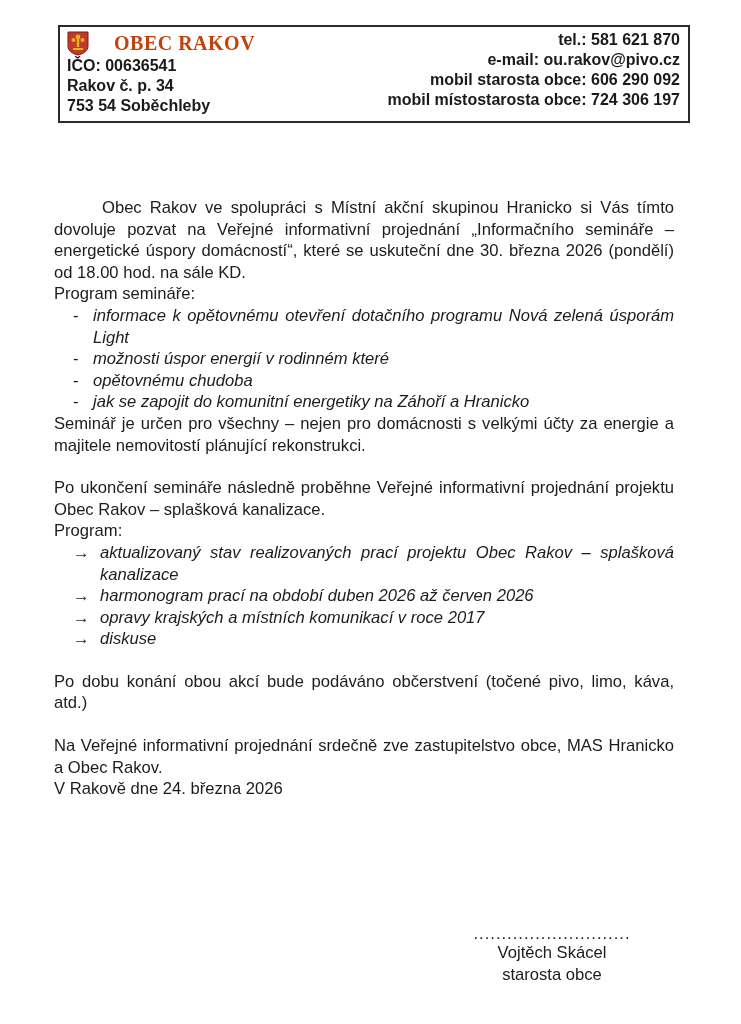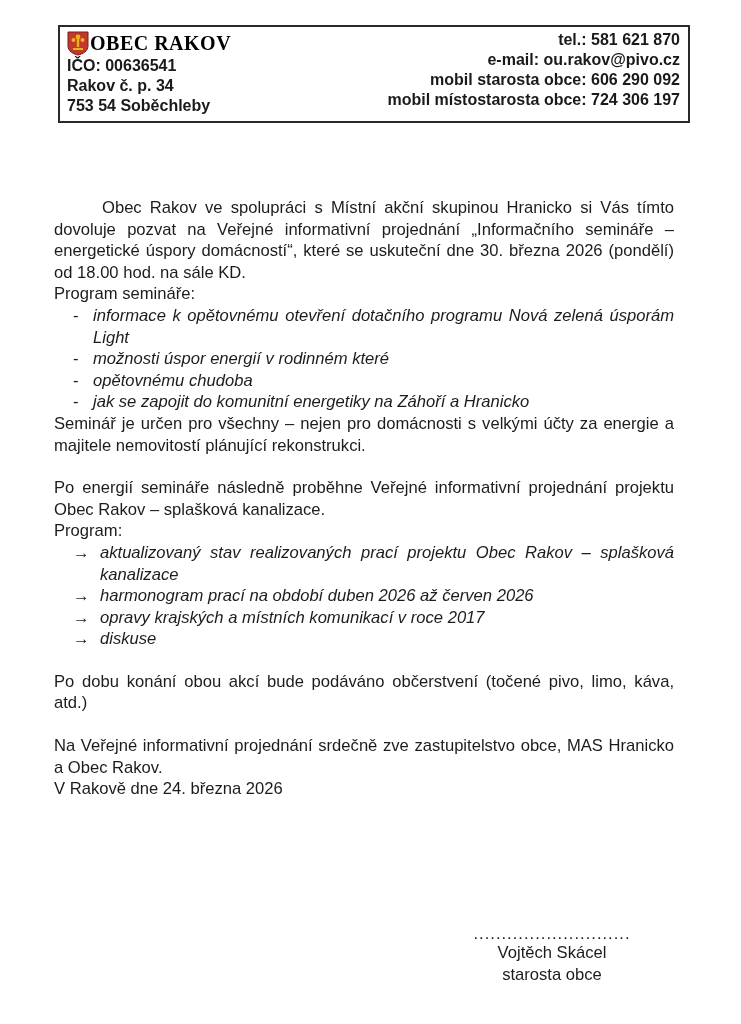--- a/index.html
+++ b/index.html
@@ -67,21 +67,21 @@
     <div class="header-left">
       <div class="org-row">
         <svg class="coa" viewBox="0 0 22 25" aria-hidden="true">
           <path d="M1 1 h20 v14 c0 5 -5 8 -10 9 c-5 -1 -10 -4 -10 -9 Z" fill="#c0392b" stroke="#7a1f15" stroke-width="1"></path>
           <circle cx="11" cy="6" r="2.4" fill="#e9b320"></circle>
           <circle cx="6.5" cy="9" r="2" fill="#e9b320"></circle>
           <circle cx="15.5" cy="9" r="2" fill="#e9b320"></circle>
           <rect x="9.8" y="8" width="2.4" height="8" fill="#e9b320"></rect>
           <path d="M6 18 h10" stroke="#e9b320" stroke-width="2"></path>
         </svg>
-        <span class="org-name" style="color:#000000;">OBEC RAKOV</span>
+        <span class="org-name" style="color:#c2410c;padding-left:24px;">OBEC RAKOV</span>
       </div>
       <div>IČO: 00636541</div>
       <div>Rakov č. p. 34</div>
       <div>753 54 Soběchleby</div>
     </div>
     <div class="header-right">
       <div>tel.: 581 621 870</div>
       <div>e-mail: ou.rakov@pivo.cz</div>
       <div>mobil starosta obce: 606 290 092</div>
       <div>mobil místostarosta obce: 724 306 197</div>
@@ -105,21 +105,21 @@
       <span class="bullet">-</span>
       <span class="li-text">opětovnému chudoba</span>
     </div>
     <div class="list-row dash-row">
       <span class="bullet">-</span>
       <span class="li-text">jak se zapojit do komunitní energetiky na Záhoří a Hranicko</span>
     </div>
 
     <p>Seminář je určen pro všechny – nejen pro domácnosti s velkými účty za energie a majitele nemovitostí plánující rekonstrukci.</p>
     <div class="spacer"></div>
-    <p>Po energií semináře následně proběhne Veřejné informativní projednání projektu Obec Rakov – splašková kanalizace.</p>
+    <p>Po ukončení semináře následně proběhne Veřejné informativní projednání projektu Obec Rakov – splašková kanalizace.</p>
     <p>Program:</p>
 
     <div class="list-row arrow-row">
       <span class="bullet">→</span>
       <span class="li-text">aktualizovaný stav realizovaných prací projektu Obec Rakov – splašková kanalizace</span>
     </div>
     <div class="list-row arrow-row">
       <span class="bullet">→</span>
       <span class="li-text">harmonogram prací na období duben 2026 až červen 2026</span>
     </div>

